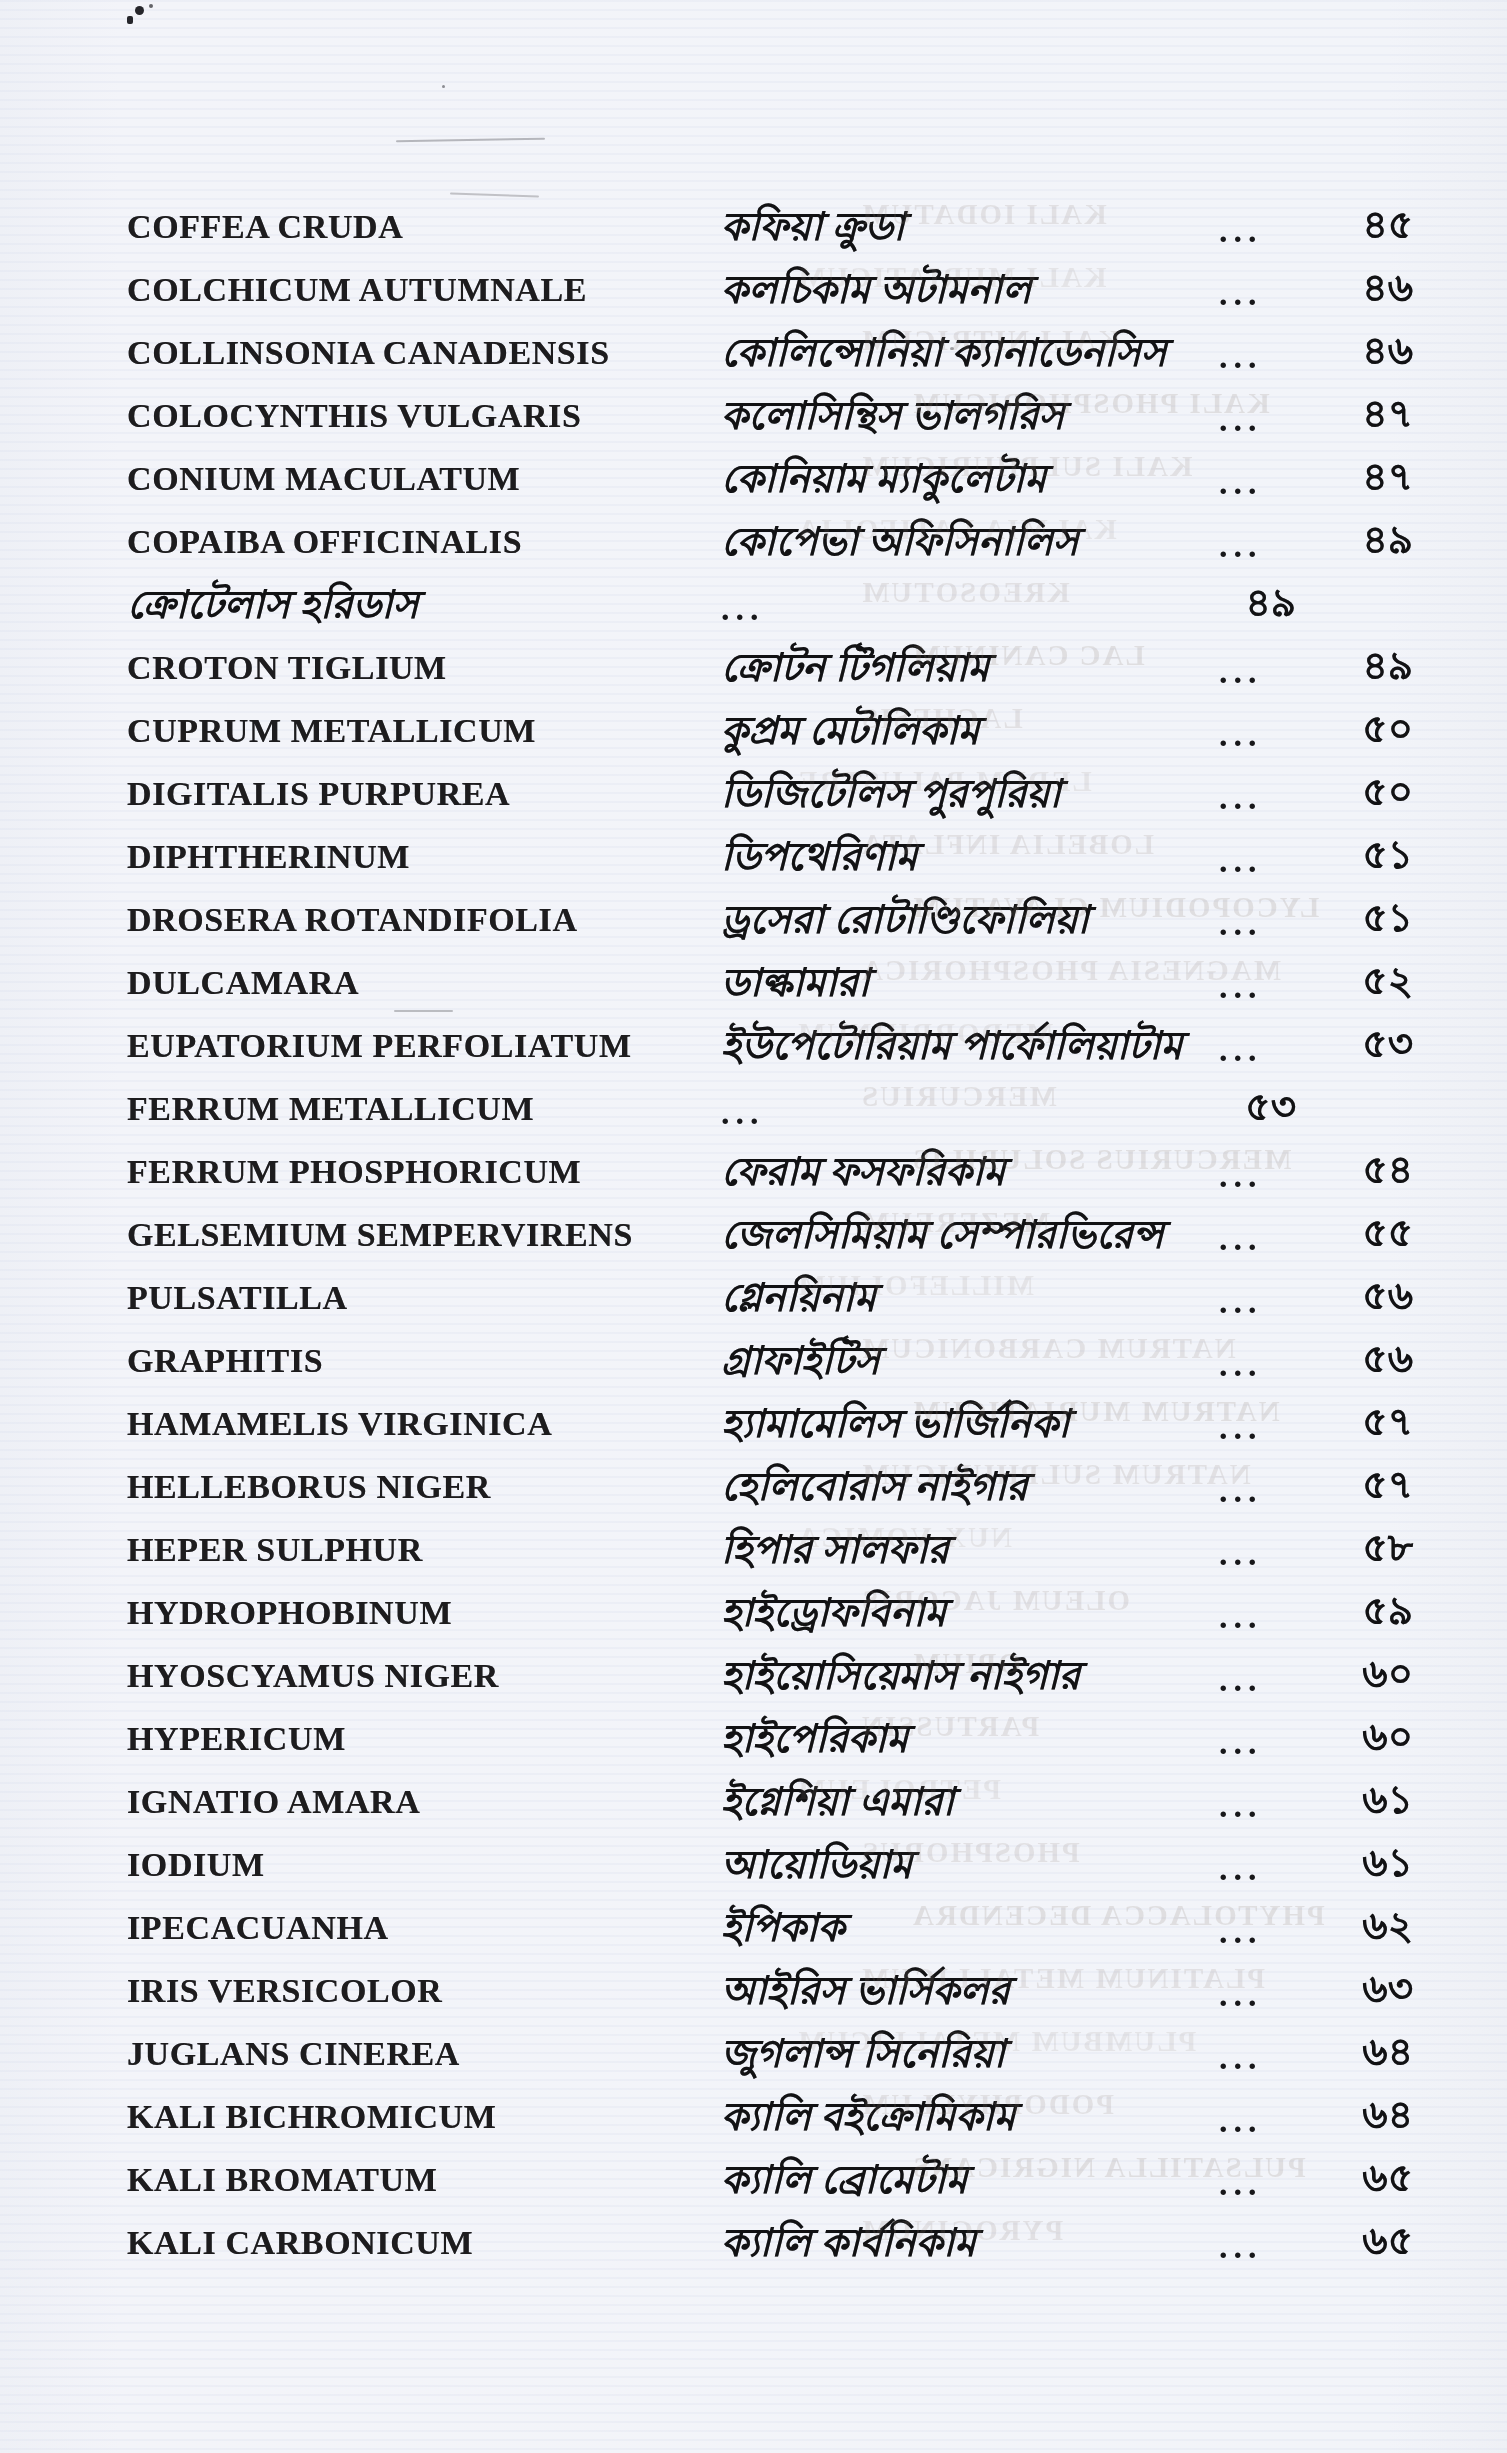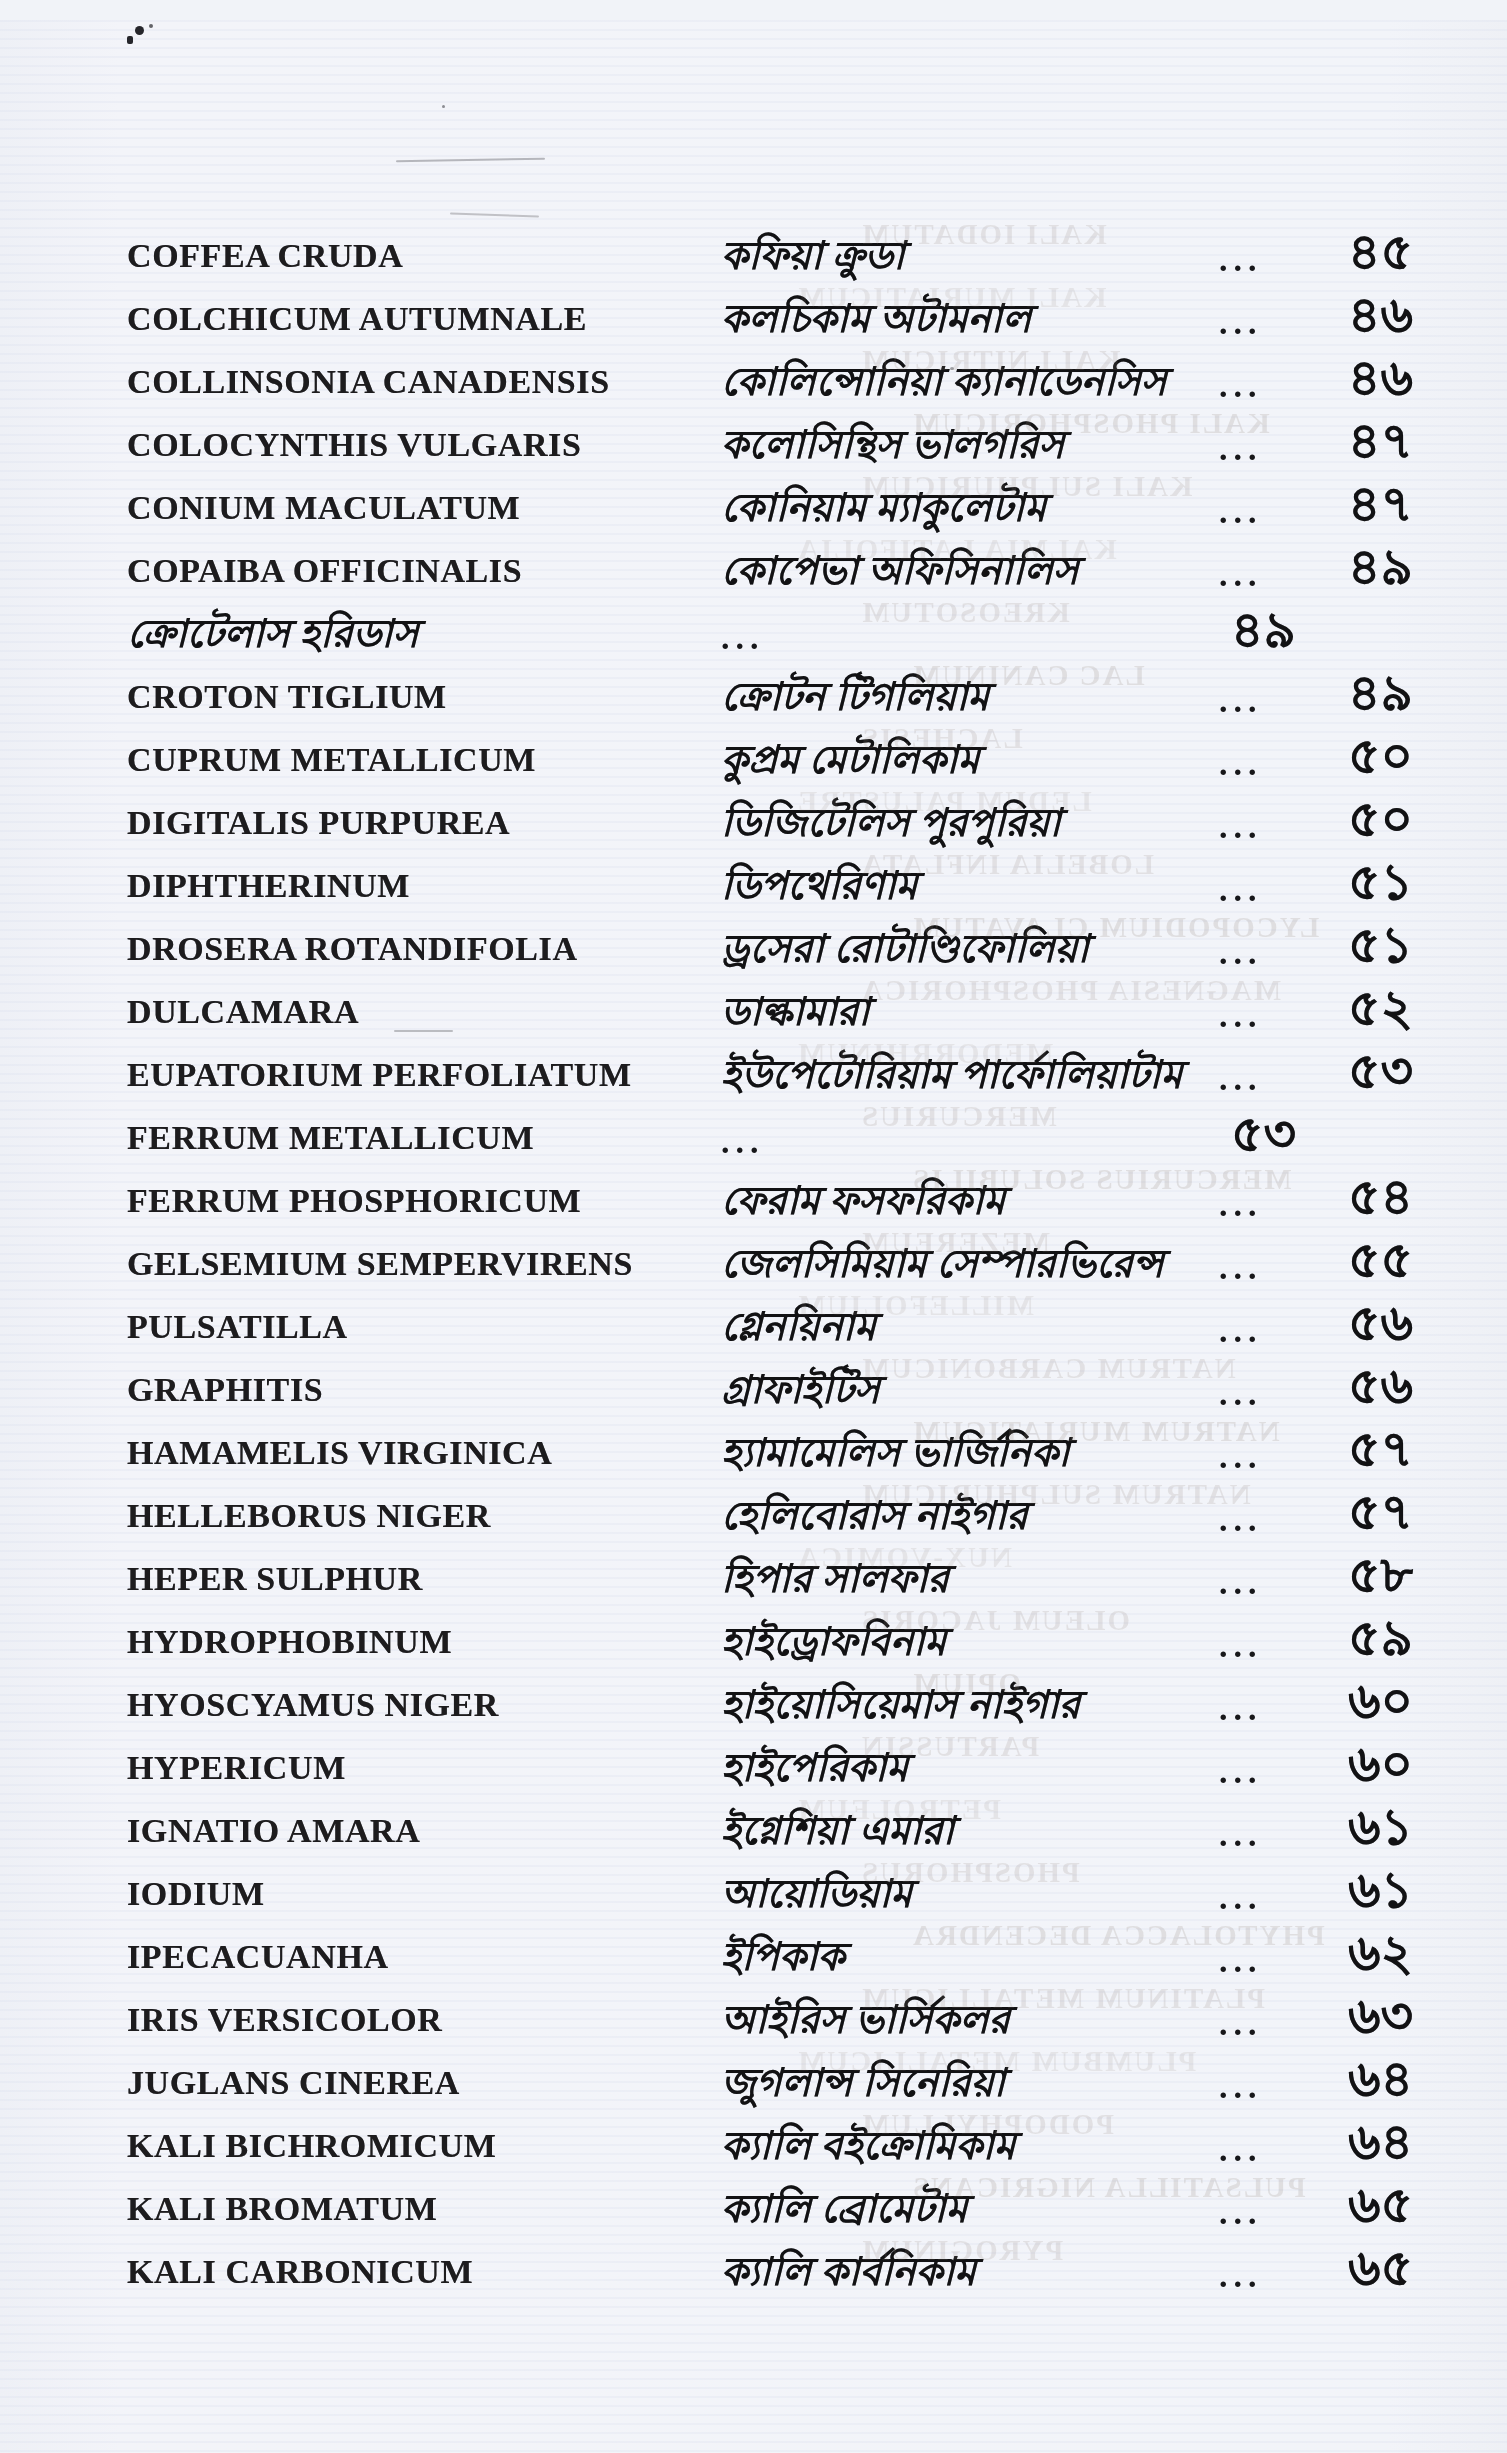--- a/index.html
+++ b/index.html
@@ -8,21 +8,20 @@
     background:#f1f3f8;
     overflow:hidden;
     font-family:"Liberation Serif", serif;
     position:relative;
   }
   .page{
     position:absolute;inset:0;
     background:
       repeating-linear-gradient(180deg, rgba(219,224,238,.30) 0 2px, rgba(0,0,0,0) 2px 9px),
       linear-gradient(90deg,#eef0f6 0%, #f3f4f9 8%, #f2f4f9 92%, #eef0f5 100%);
-    margin-top: 20px;
   }
   .rows{
     position:absolute;
     left:127px; right:95px; top:194px;
   }
   .row{
     position:relative;
     height:63px;
     display:grid;
     grid-template-columns:594px 1fr 77px 117px;
@@ -49,21 +48,21 @@
   .dots{
     font-weight:700;
     font-size:34px;
     letter-spacing:6px;
     color:#17171a;
     justify-self:start;
     transform:translateY(4px);
   }
   .pageno{
     font-weight:700;
-    font-size:50px;
+    font-size:39px;
     color:#121214;
     justify-self:end;
     font-family:"Liberation Serif","DejaVu Sans",sans-serif;
     text-shadow:0 0 0.6px rgba(10,10,12,.5);
   }
   .ghost{
     position:absolute;
     top:4px;
     left:57%;
     transform:scaleX(-1);

